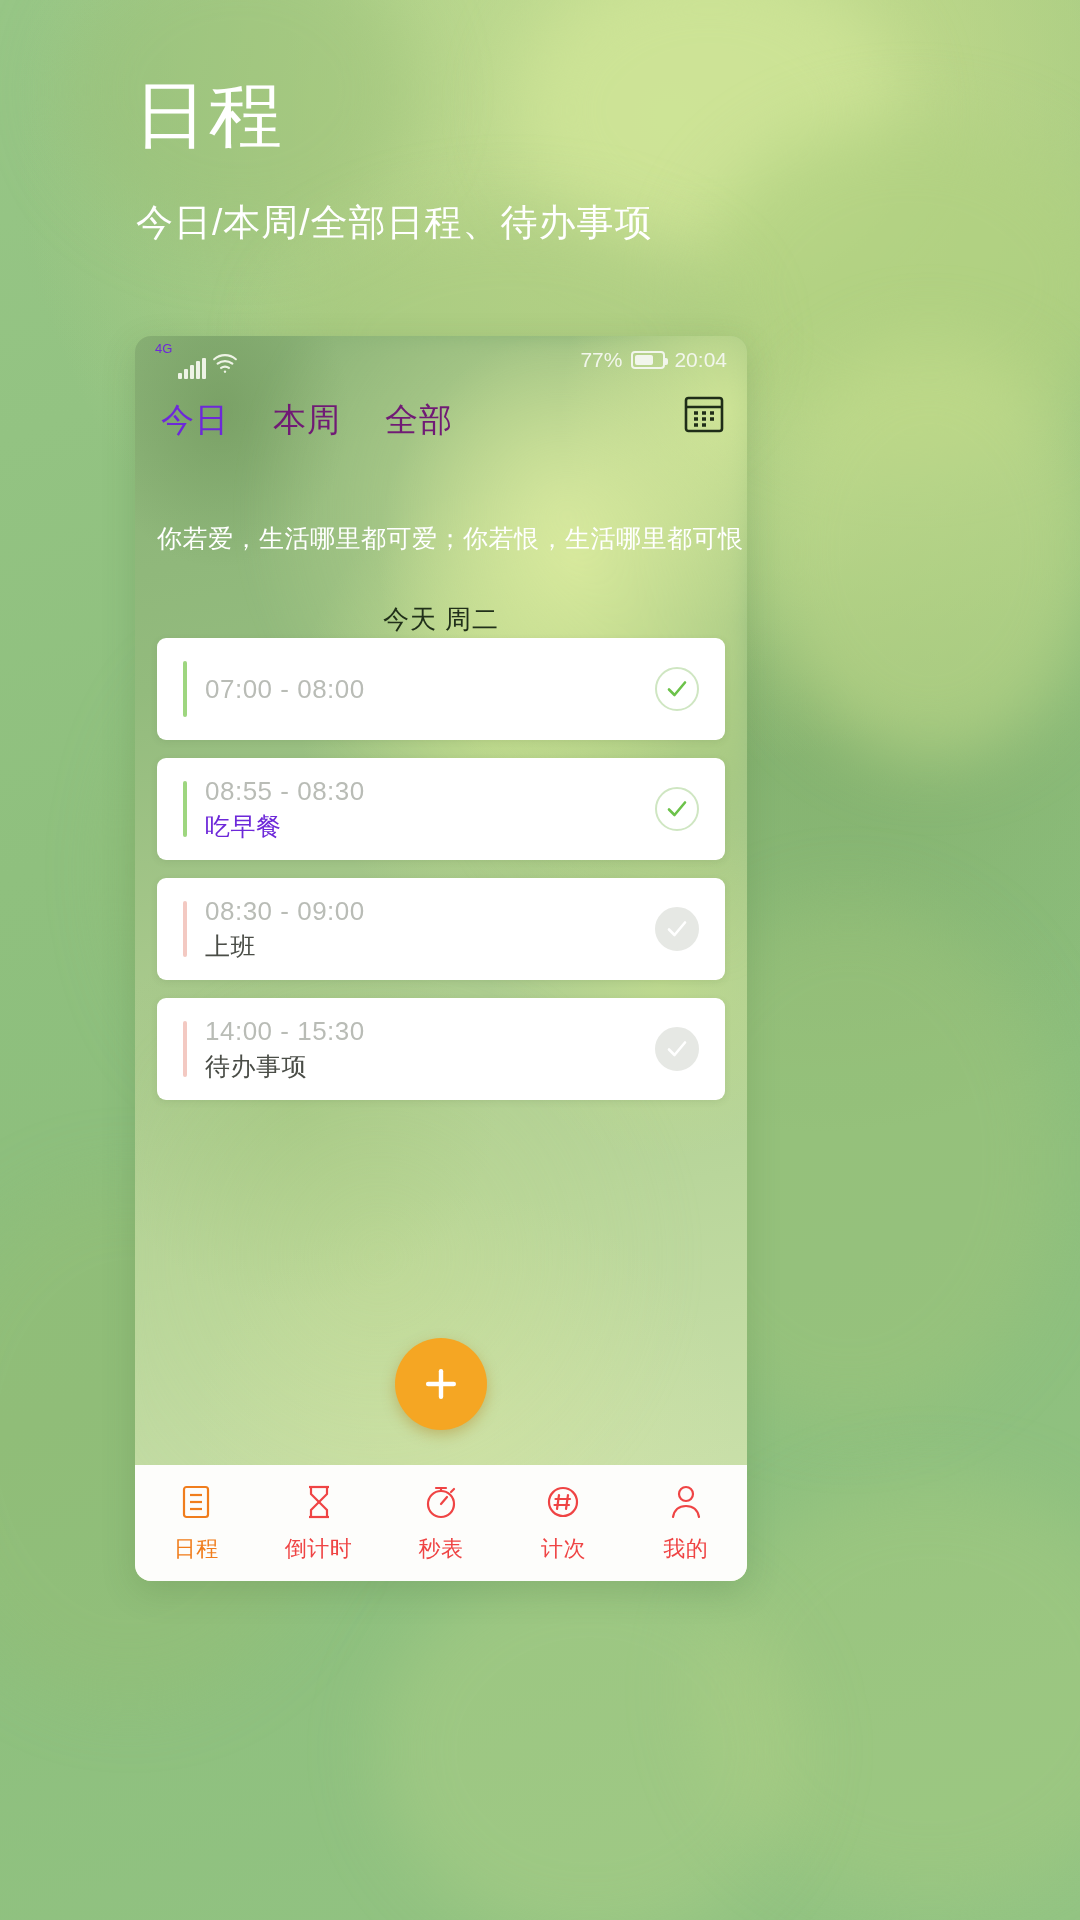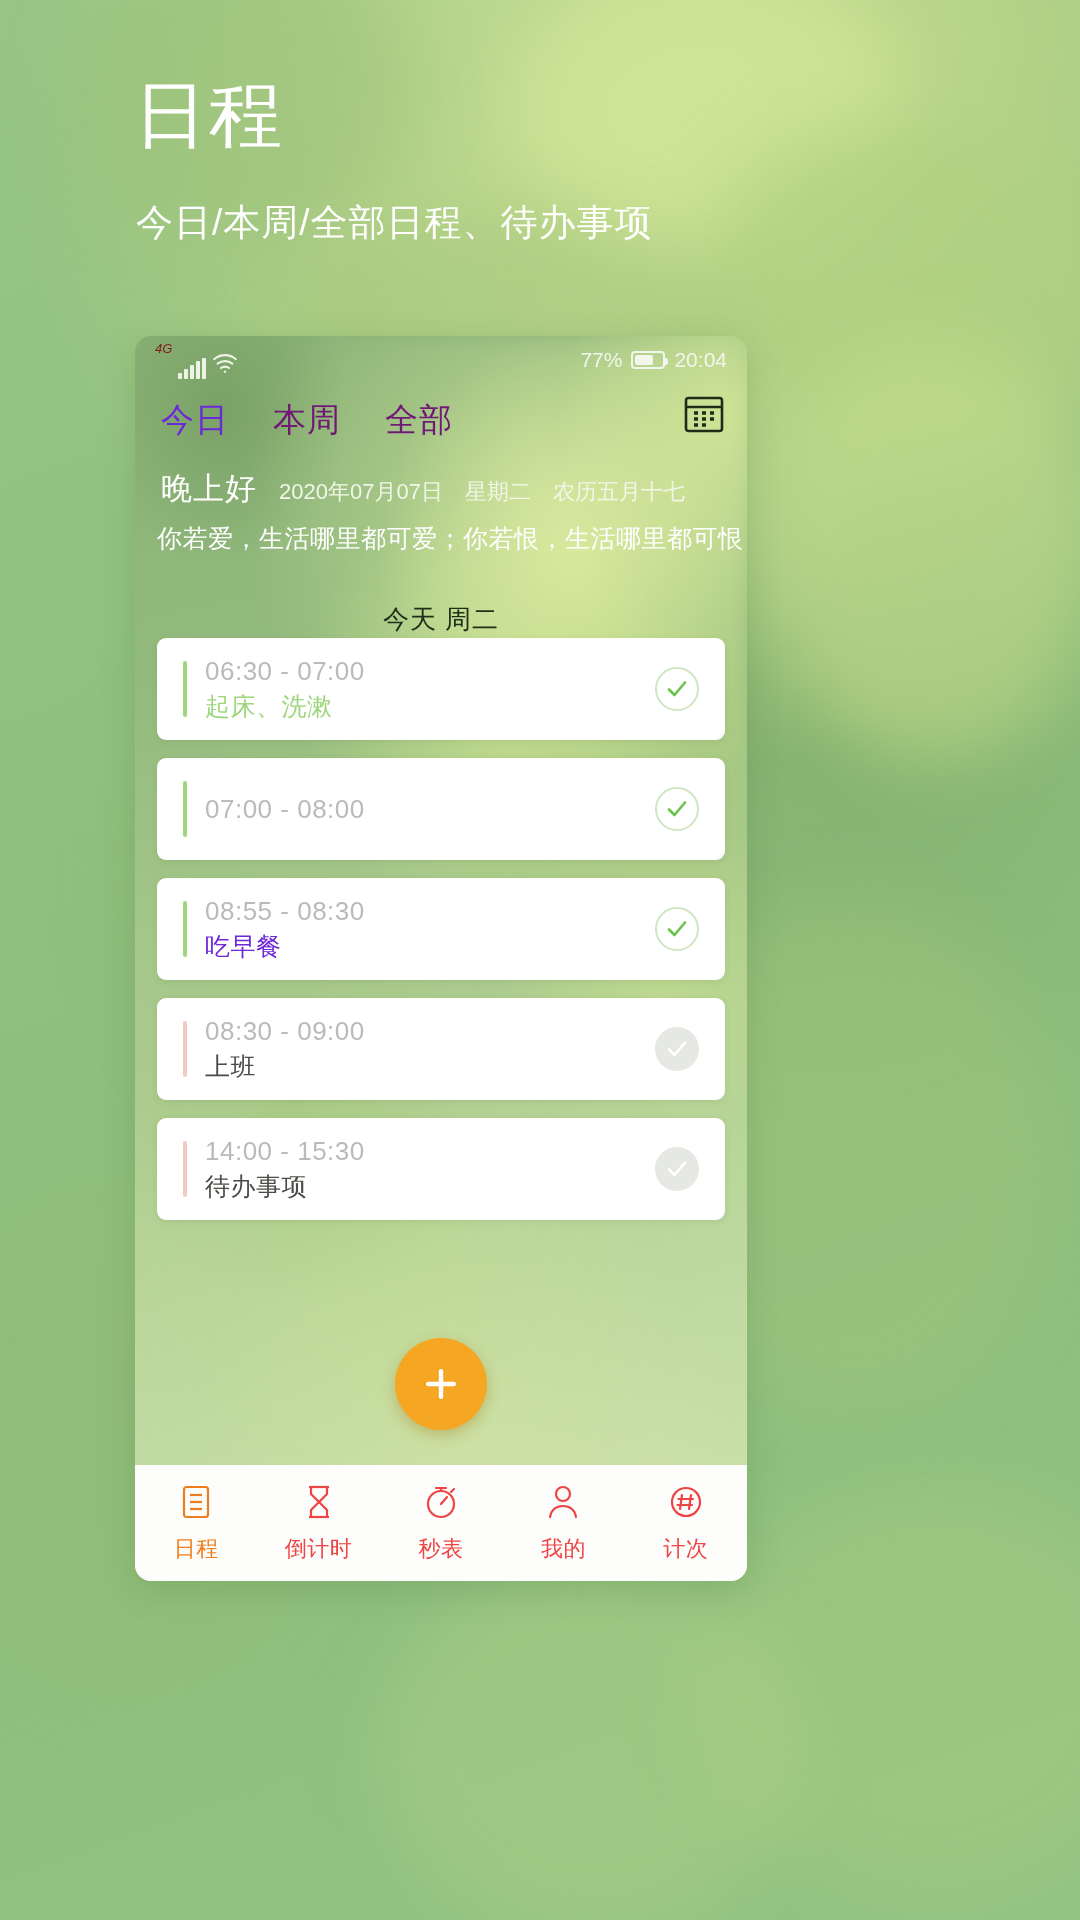--- a/index.html
+++ b/index.html
@@ -120,21 +120,21 @@
     width: 612px;
     height: 48px;
     display: flex;
     align-items: center;
     padding: 0 20px;
     box-sizing: border-box;
     color: #f2f6ec;
     font-size: 20px;
   }
   #status-left { display: flex; align-items: flex-end; gap: 6px; }
-  .net-label { font-size: 13px; line-height: 1; margin-bottom: 24px; color:#7f1d1d;font-style:italic; }
+  .net-label { font-size: 13px; line-height: 1; margin-bottom: 24px; color:#6d28d9; }
   .signal-bars { display: flex; align-items: flex-end; gap: 2px; height: 20px; }
   .signal-bars i { display:block; width: 4px; background: #eef3e6; border-radius: 1px; }
   .signal-bars i:nth-child(1){ height: 6px; }
   .signal-bars i:nth-child(2){ height: 10px; }
   .signal-bars i:nth-child(3){ height: 14px; }
   .signal-bars i:nth-child(4){ height: 18px; }
   .signal-bars i:nth-child(5){ height: 21px; }
   #wifi-icon { width: 26px; height: 22px; }
   #status-right {
     margin-left: auto;
@@ -394,44 +394,26 @@
         <line x1="19" y1="21" x2="23" y2="21" stroke-width="3.4"></line>
         <line x1="27" y1="21" x2="31" y2="21" stroke-width="3.4"></line>
         <line x1="11" y1="27" x2="15" y2="27" stroke-width="3.4"></line>
         <line x1="19" y1="27" x2="23" y2="27" stroke-width="3.4"></line>
         <line x1="27" y1="27" x2="31" y2="27" stroke-width="3.4"></line>
         <line x1="11" y1="33" x2="15" y2="33" stroke-width="3.4"></line>
         <line x1="19" y1="33" x2="23" y2="33" stroke-width="3.4"></line>
       </svg>
     </div>
 
-    <div id="greeting-row">
-      <span id="greeting">晚上好</span>
-      <span class="meta">2020年07月07日</span>
-      <span class="meta">星期二</span>
-      <span class="meta">农历五月十七</span>
-    </div>
     <div id="day-label">今天 周二</div>
 
     <div id="quote">你若爱，生活哪里都可爱；你若恨，生活哪里都可恨</div>
 
     <div id="task-list">
 
-      <div class="task-card">
-        <span class="task-bar" style="background:#9ed67f"></span>
-        <span class="task-text">
-          <span class="task-time" style="display:block">06:30 - 07:00</span>
-          <span class="task-name" style="display:block;color:#9ed67f">起床、洗漱</span>
-        </span>
-        <span class="check done">
-          <svg viewBox="0 0 24 24" fill="none" stroke="#6cc24a" stroke-width="2.6" stroke-linecap="round" stroke-linejoin="round">
-              <polyline points="4,12.5 9.5,18 20,5.5"></polyline>
-            </svg>
-        </span>
-      </div>
 
       <div class="task-card">
         <span class="task-bar" style="background:#9ed67f"></span>
         <span class="task-text">
           <span class="task-time" style="display:block">07:00 - 08:00</span>
         </span>
         <span class="check done">
           <svg viewBox="0 0 24 24" fill="none" stroke="#6cc24a" stroke-width="2.6" stroke-linecap="round" stroke-linejoin="round">
               <polyline points="4,12.5 9.5,18 20,5.5"></polyline>
             </svg>
@@ -520,35 +502,35 @@
             <line x1="19" y1="5" x2="19" y2="8"></line>
             <line x1="29" y1="9" x2="32" y2="6"></line>
           </svg>
         </span>
         <span class="nav-label">秒表</span>
       </div>
 
       <div class="nav-item">
         <span>
           <svg viewBox="0 0 38 38" fill="none" stroke="currentColor" stroke-width="2.2" stroke-linecap="round">
-            <circle cx="19" cy="11" r="7"></circle>
-            <path d="M6 34c1.5-8 7-11 13-11s11.5 3 13 11"></path>
-          </svg>
-        </span>
-        <span class="nav-label">我的</span>
-      </div>
-
-      <div class="nav-item">
-        <span>
-          <svg viewBox="0 0 38 38" fill="none" stroke="currentColor" stroke-width="2.2" stroke-linecap="round">
             <circle cx="19" cy="19" r="14"></circle>
             <line x1="15" y1="12" x2="13" y2="26"></line>
             <line x1="24" y1="12" x2="22" y2="26"></line>
             <line x1="11.5" y1="16" x2="26" y2="16"></line>
             <line x1="10.5" y1="22" x2="25" y2="22"></line>
           </svg>
         </span>
         <span class="nav-label">计次</span>
       </div>
+
+      <div class="nav-item">
+        <span>
+          <svg viewBox="0 0 38 38" fill="none" stroke="currentColor" stroke-width="2.2" stroke-linecap="round">
+            <circle cx="19" cy="11" r="7"></circle>
+            <path d="M6 34c1.5-8 7-11 13-11s11.5 3 13 11"></path>
+          </svg>
+        </span>
+        <span class="nav-label">我的</span>
+      </div>
     </div>
 
   </div>
 </div>
 
 </body></html>

